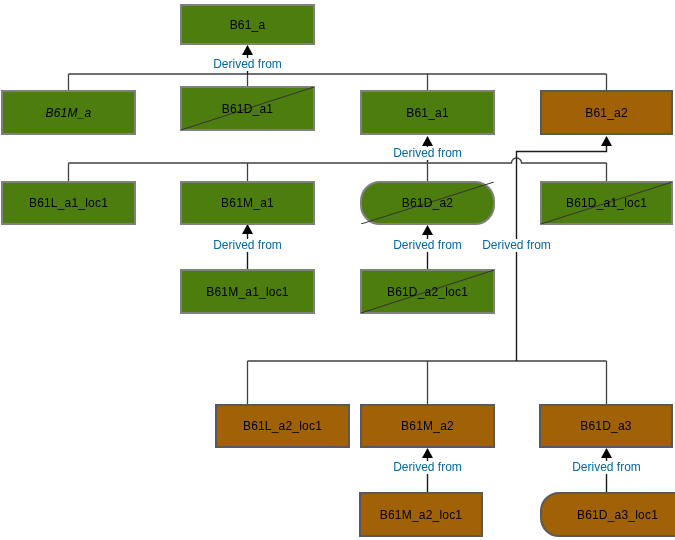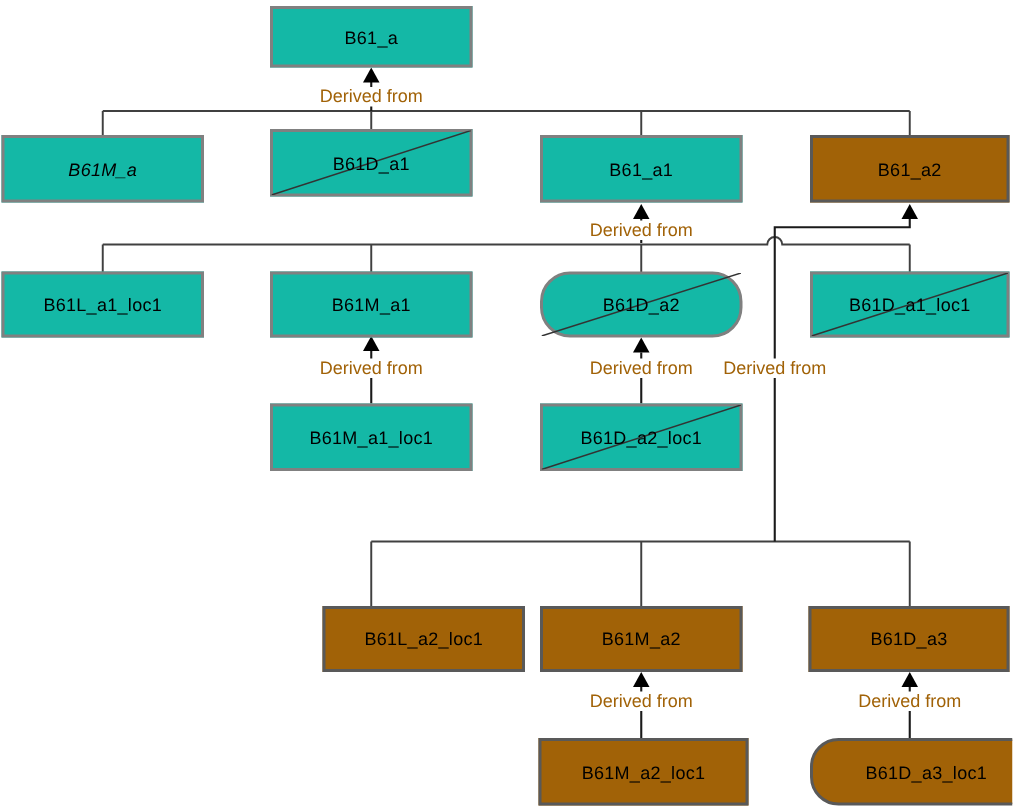--- a/index.html
+++ b/index.html
@@ -4,30 +4,30 @@
 <style>
   html,body { margin:0; padding:0; background:#ffffff; }
   .canvas {
     position:relative; width:675px; height:540px; background:#ffffff;
     font-family:"Liberation Sans", sans-serif; overflow:hidden;
   }
   svg.wires { position:absolute; left:0; top:0; width:675px; height:540px; z-index:0; }
   .node {
     position:absolute; box-sizing:border-box; z-index:1;
     display:flex; align-items:center; justify-content:center;
-    background:#14b8a6; border:2px solid #808080;
+    background:#4d7c0f; border:2px solid #808080;
     font-size:12px; color:#000; letter-spacing:0.2px;
   }
   .node.gray { background:#a16207; border-color:#595959; }
   .node .lbl { position:relative; z-index:2; }
   .node svg.strike { position:absolute; left:-1px; top:-1px; width:calc(100% + 2px); height:calc(100% + 2px); z-index:1; }
   .edge-label {
     position:absolute; transform:translateX(-50%); z-index:3;
     background:#ffffff; padding:0 3px; white-space:nowrap;
-    font-size:12px; line-height:13px; color:#a16207;
+    font-size:12px; line-height:13px; color:#0369a1;
   }
 </style>
 </head>
 <body>
 
 <div class="canvas">
 
   <svg class="wires" xmlns="http://www.w3.org/2000/svg">
     <g stroke="#404040" stroke-width="1.3" fill="none">
 
@@ -118,21 +118,21 @@
   </div>
 
   <div class="node gray" style="left:360px;top:404px;width:135px;height:44px;">
     <span class="lbl">B61M_a2</span>
   </div>
 
   <div class="node gray" style="left:539px;top:404px;width:134px;height:44px;">
     <span class="lbl">B61D_a3</span>
   </div>
 
-  <div class="node gray" style="left:359px;top:492px;width:140px;height:45px;">
+  <div class="node gray" style="left:359px;top:492px;width:124px;height:45px;">
     <span class="lbl">B61M_a2_loc1</span>
   </div>
 
   <div class="node gray" style="left:540px;top:492px;width:155px;height:45px;border-radius:19px;">
     <span class="lbl">B61D_a3_loc1</span>
   </div>
 
   <div class="edge-label" style="left:247.5px;top:58px;">Derived from</div>
   <div class="edge-label" style="left:427.5px;top:147px;">Derived from</div>
   <div class="edge-label" style="left:247.5px;top:239px;">Derived from</div>

